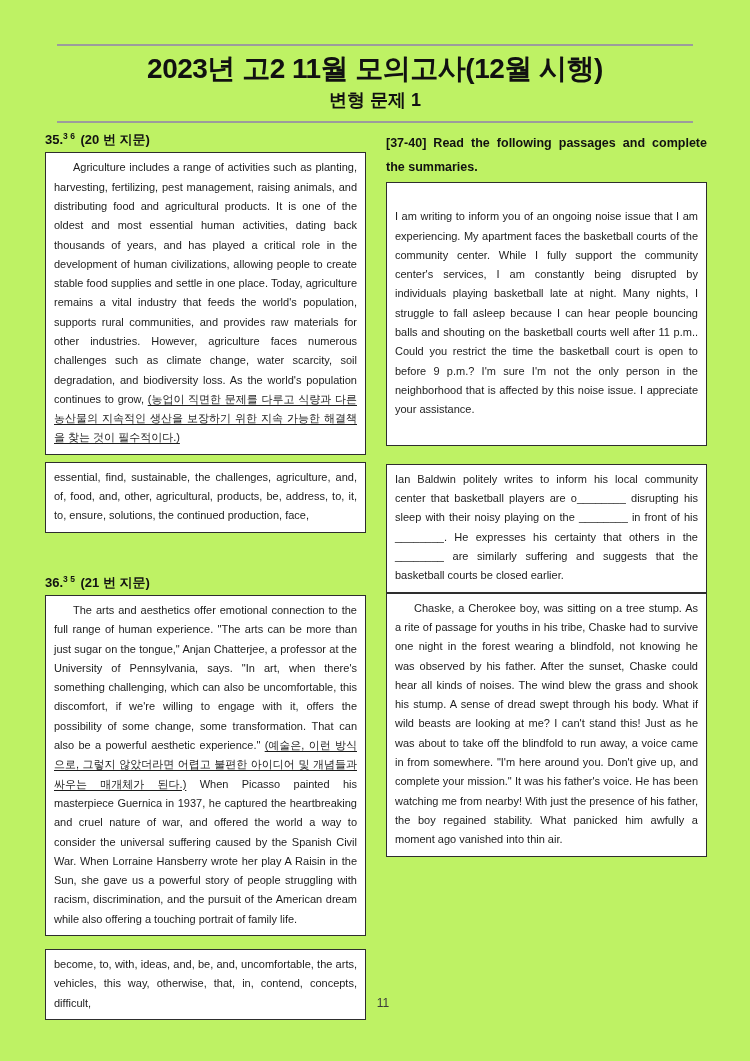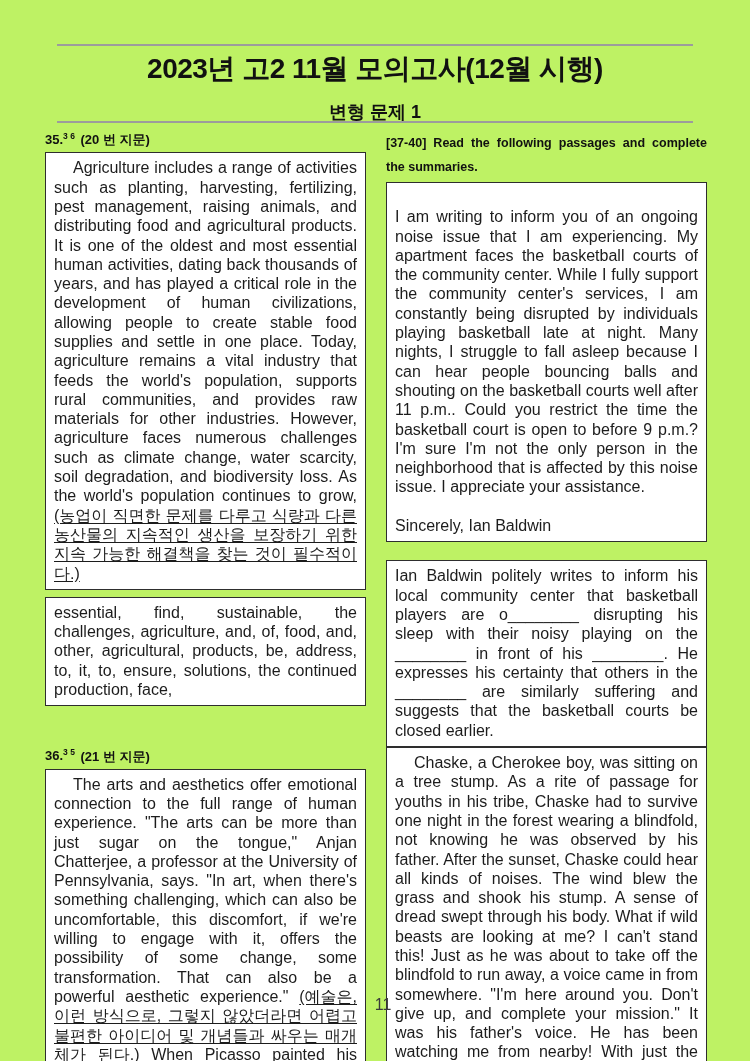--- a/index.html
+++ b/index.html
@@ -9,49 +9,49 @@
     overflow:hidden;
   }
   .rule { position:absolute; left:57px; right:57px; background:#9c9c9c; }
   .rule-top { top:44px; height:2px; }
   .rule-bottom { top:121px; height:2px; }
   .title {
     position:absolute; top:50px; left:0; right:0; text-align:center;
     font-size:28px; font-weight:800; letter-spacing:-0.5px; color:#111;
   }
   .subtitle {
-    position:absolute; top:100px; left:0; right:0; text-align:center;
+    position:absolute; top:88px; left:0; right:0; text-align:center;
     font-size:18px; font-weight:800; color:#111;
   }
   .columns { position:absolute; top:131px; left:45px; width:662px; display:flex; gap:20px; }
   .col { width:321px; flex:0 0 321px; }
   .qheader { font-size:13px; font-weight:700; margin:0 0 3px 0; color:#111; }
   .qheader sup { font-size:8.5px; font-weight:700; }
   .qlabel { margin-left:2px; }
   .section-header {
     font-size:12.5px; font-weight:700; line-height:24px;
     text-align:justify; margin-bottom:3px; color:#111;
   }
   .box {
     border:1.5px solid #2e2e2e; padding:5px 8px 6px 8px;
-    font-size:16px; line-height:19.3px; text-align:justify;
+    font-size:11px; line-height:19.3px; text-align:justify;
     box-sizing:border-box; background:#fff;
   }
   .passage { text-indent:19px; }
   .ul { text-decoration:underline; text-underline-offset:2px; }
   .wordbank { margin-top:7px; }
   .after-q35 { margin-bottom:41px; }
   .after-box36 { margin-top:13px; }
   .letter-blank { height:19.3px; }
   .summary-box { margin-top:18px; }
   .q38-header-gap { margin-top:42px; }
   .q37-gap { margin-top:2px; }
   .footer-page {
     position:absolute; top:996px; left:16px; right:0; text-align:center;
-    font-size:16px; color:#3a3a3a;
+    font-size:12px; color:#3a3a3a;
   }
 </style>
 </head>
 <body>
 
 <div class="page">
 
   <div class="rule rule-top"></div>
   <div class="title">2023년 고2 11월 모의고사(12월 시행)</div>
   <div class="subtitle">변형 문제 1</div>
@@ -77,21 +77,20 @@
 
     <div class="col">
 
       <div class="section-header">[37-40] Read the following passages and complete the summaries.</div>
 
 
       <div class="box">
         <div class="letter-blank"></div>
         <div>I am writing to inform you of an ongoing noise issue that I am experiencing. My apartment faces the basketball courts of the community center. While I fully support the community center's services, I am constantly being disrupted by individuals playing basketball late at night. Many nights, I struggle to fall asleep because I can hear people bouncing balls and shouting on the basketball courts well after 11 p.m.. Could you restrict the time the basketball court is open to before 9 p.m.? I'm sure I'm not the only person in the neighborhood that is affected by this noise issue. I appreciate your assistance.</div>
         <div class="letter-blank"></div>
-        <div>Sincerely, Ian Baldwin</div>
       </div>
 
       <div class="box summary-box">Ian Baldwin politely writes to inform his local community center that basketball players are o________ disrupting his sleep with their noisy playing on the ________ in front of his ________. He expresses his certainty that others in the ________ are similarly suffering and suggests that the basketball courts be closed earlier.</div>
 
 
       <div class="box passage">Chaske, a Cherokee boy, was sitting on a tree stump. As a rite of passage for youths in his tribe, Chaske had to survive one night in the forest wearing a blindfold, not knowing he was observed by his father. After the sunset, Chaske could hear all kinds of noises. The wind blew the grass and shook his stump. A sense of dread swept through his body. What if wild beasts are looking at me? I can't stand this! Just as he was about to take off the blindfold to run away, a voice came in from somewhere. "I'm here around you. Don't give up, and complete your mission." It was his father's voice. He has been watching me from nearby! With just the presence of his father, the boy regained stability. What panicked him awfully a moment ago vanished into thin air.</div>
 
     </div>
 
   </div>

